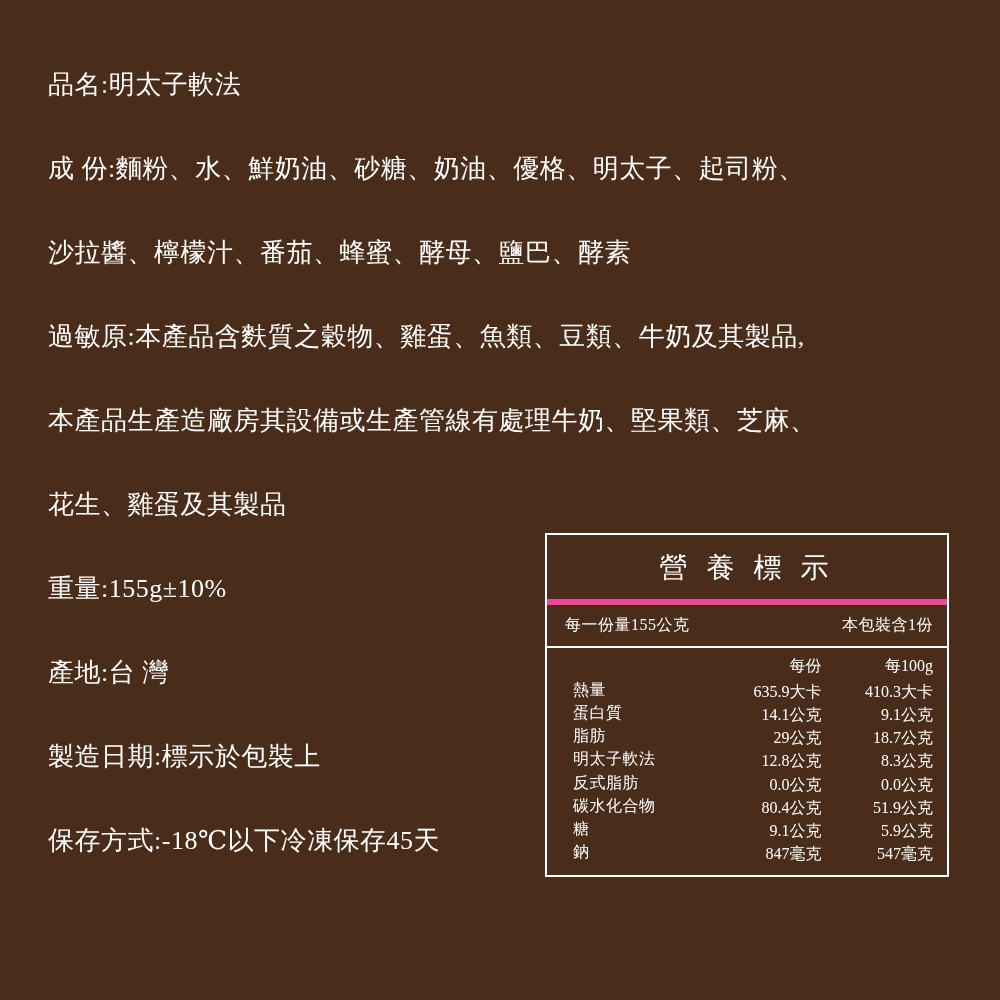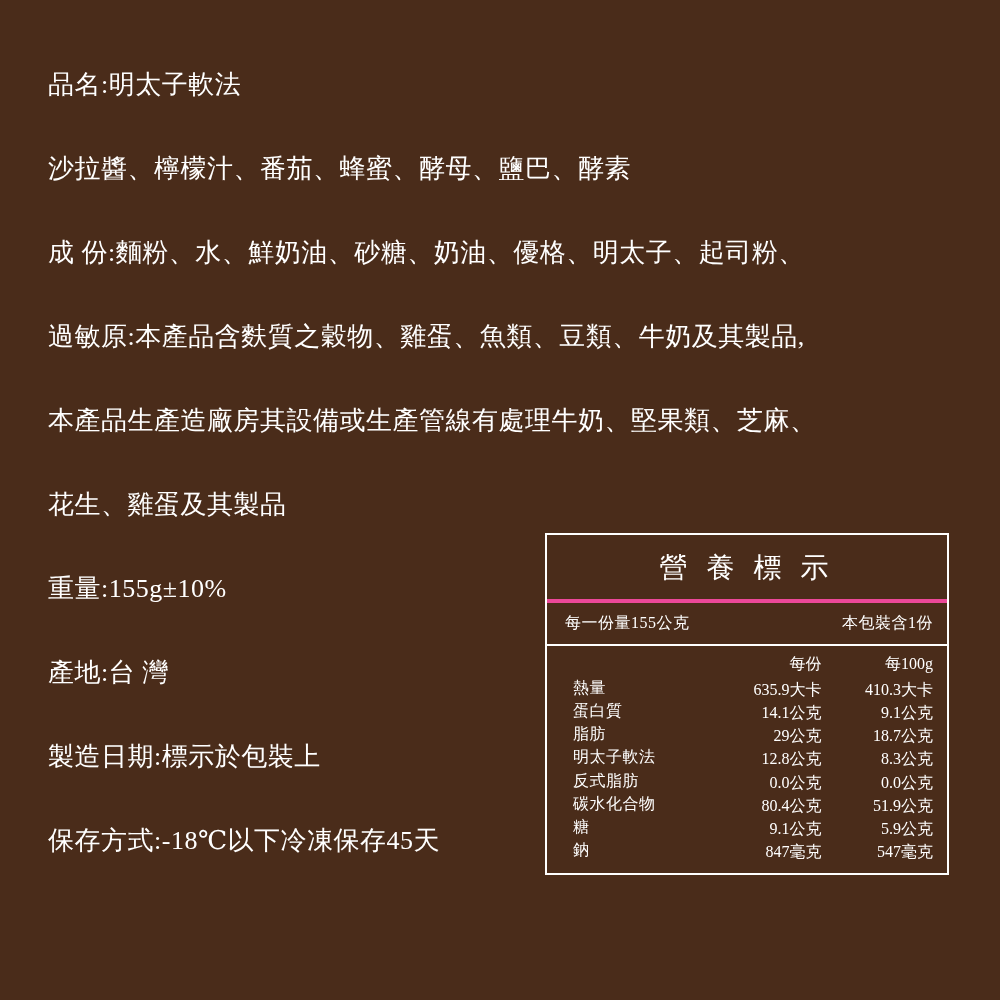--- a/index.html
+++ b/index.html
@@ -51,21 +51,21 @@
     width: 404px;
     border: 2px solid #ffffff;
     box-sizing: border-box;
     padding: 0;
   }
   .nutrition-title {
     text-align: center;
     font-size: 28px;
     letter-spacing: 6px;
     padding: 14px 0 12px 0;
-    border-bottom: 4px solid #ec4899;
+    border-bottom: 6px solid #ec4899;
     font-family: "Liberation Serif", "DejaVu Serif", serif;
   }
   .nutrition-serving {
     display: flex;
     justify-content: space-between;
     font-size: 16px;
     padding: 10px 14px 10px 18px;
     border-bottom: 2px solid #ffffff;
     letter-spacing: 0.5px;
   }
@@ -107,25 +107,25 @@
 
 <div class="page">
 
   <div class="label-block">
 
     <div class="row">
       <div class="line"><span>品名:</span><span>明太子軟法</span></div>
     </div>
 
     <div class="row">
+      <div class="line"><span>成 份:</span><span>麵粉、水、鮮奶油、砂糖、奶油、優格、明太子、起司粉、</span></div>
+    </div>
+
+    <div class="row">
       <div class="line"><span>沙拉醬、檸檬汁、番茄、蜂蜜、酵母、鹽巴、酵素</span></div>
-    </div>
-
-    <div class="row">
-      <div class="line"><span>成 份:</span><span>麵粉、水、鮮奶油、砂糖、奶油、優格、明太子、起司粉、</span></div>
     </div>
 
     <div class="row">
       <div class="line"><span>過敏原:</span><span>本產品含麩質之穀物、雞蛋、魚類、豆類、牛奶及其製品,</span></div>
     </div>
 
     <div class="row">
       <div class="line"><span>本產品生產造廠房其設備或生產管線有處理牛奶、堅果類、芝麻、</span></div>
     </div>
 

